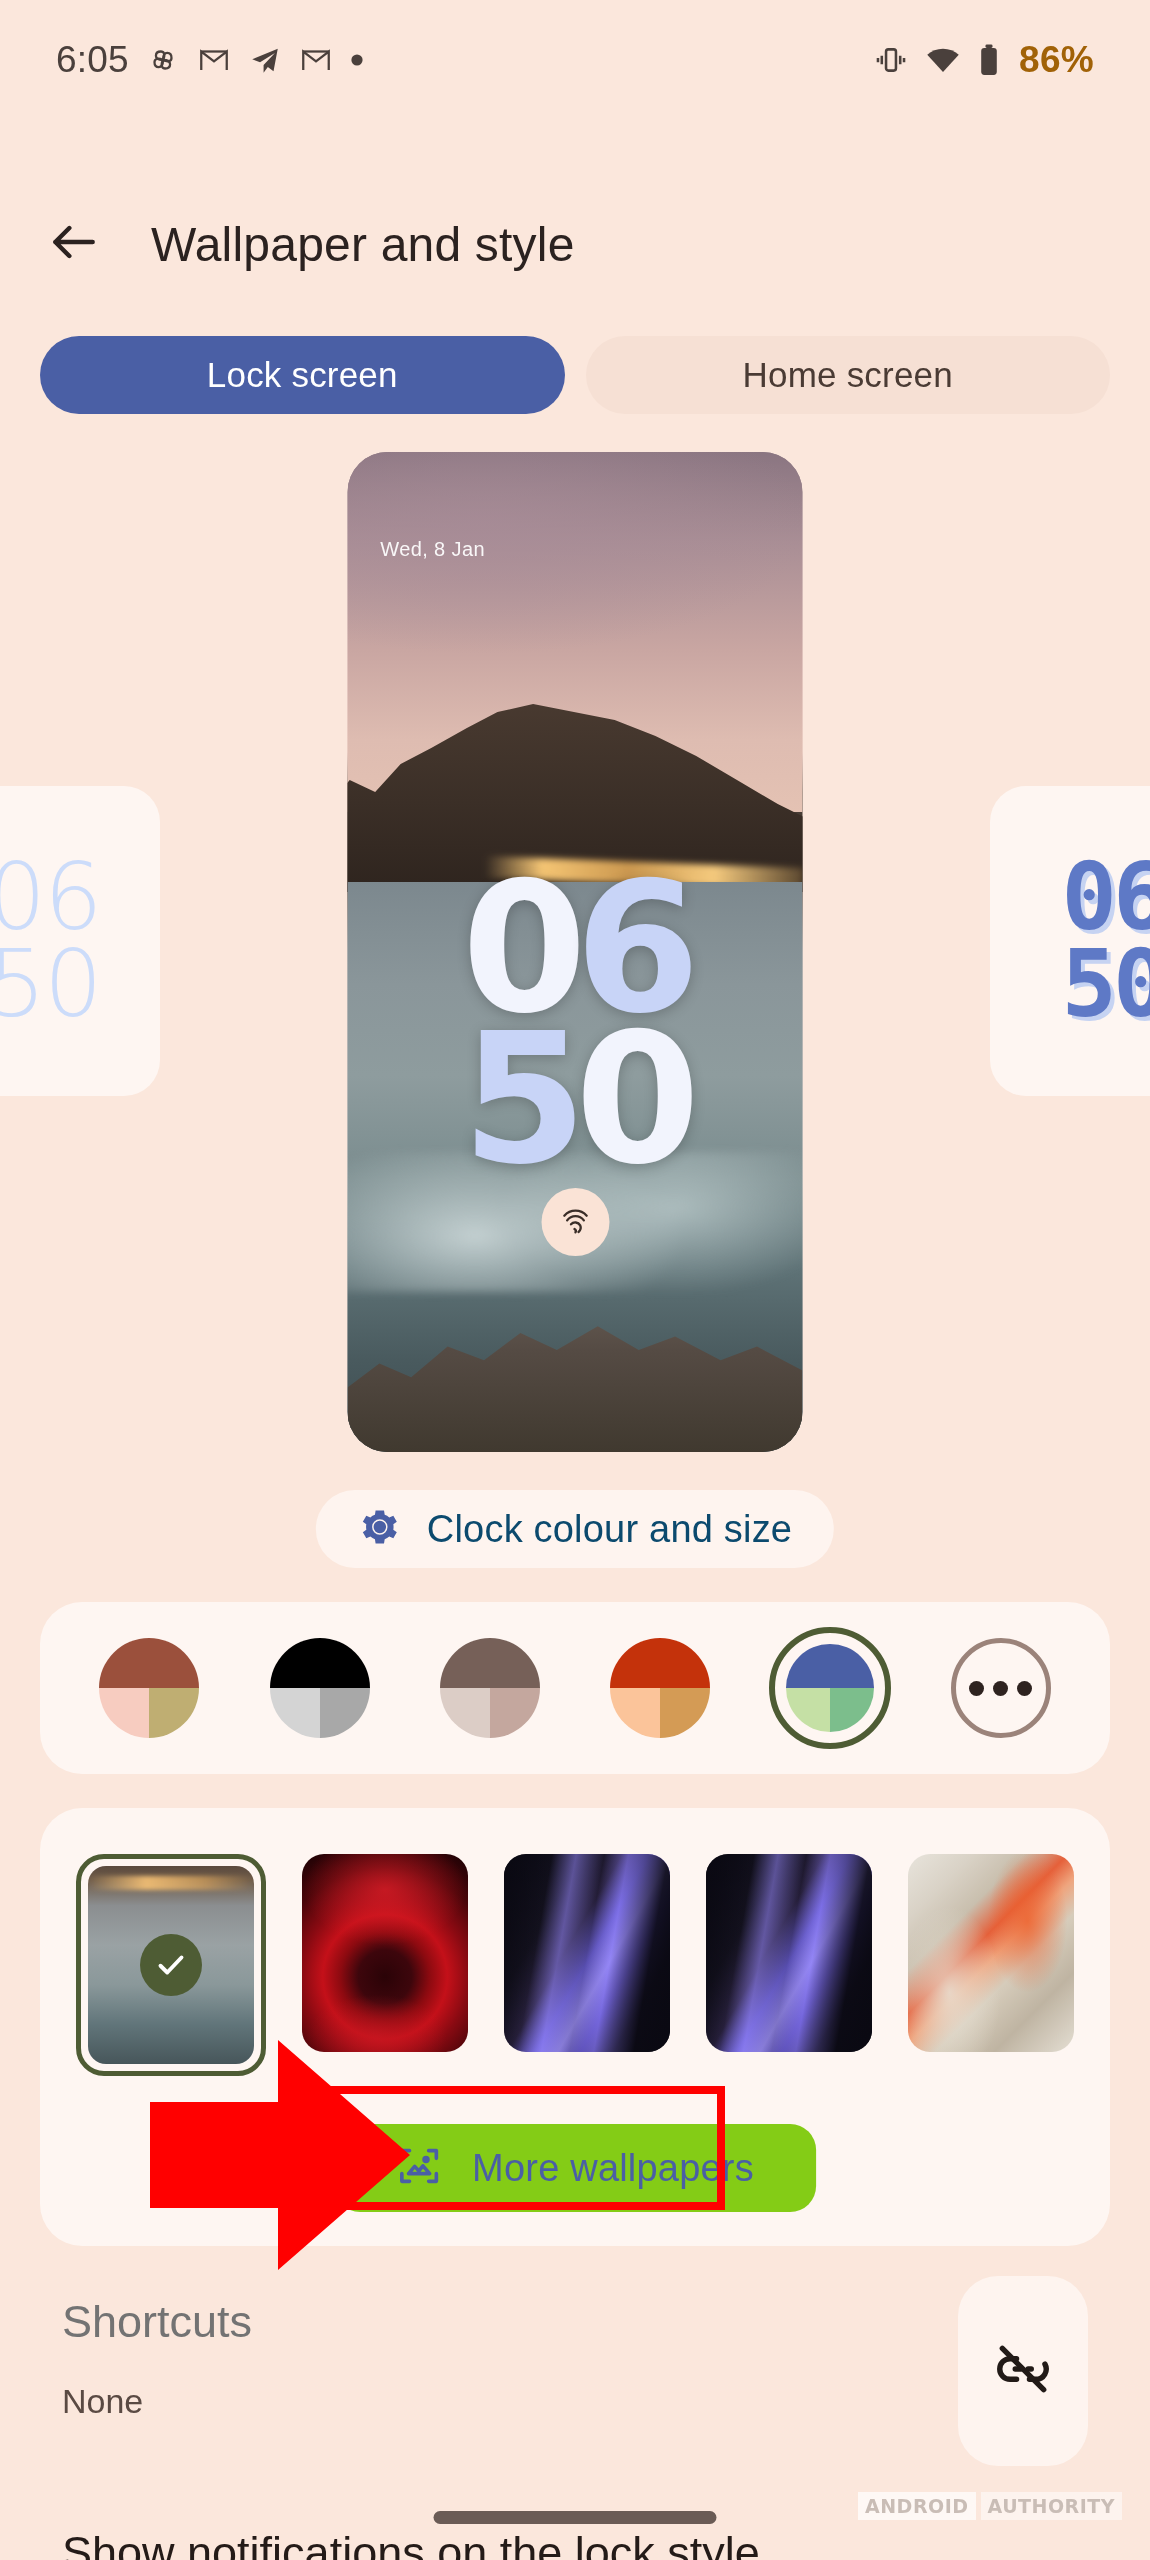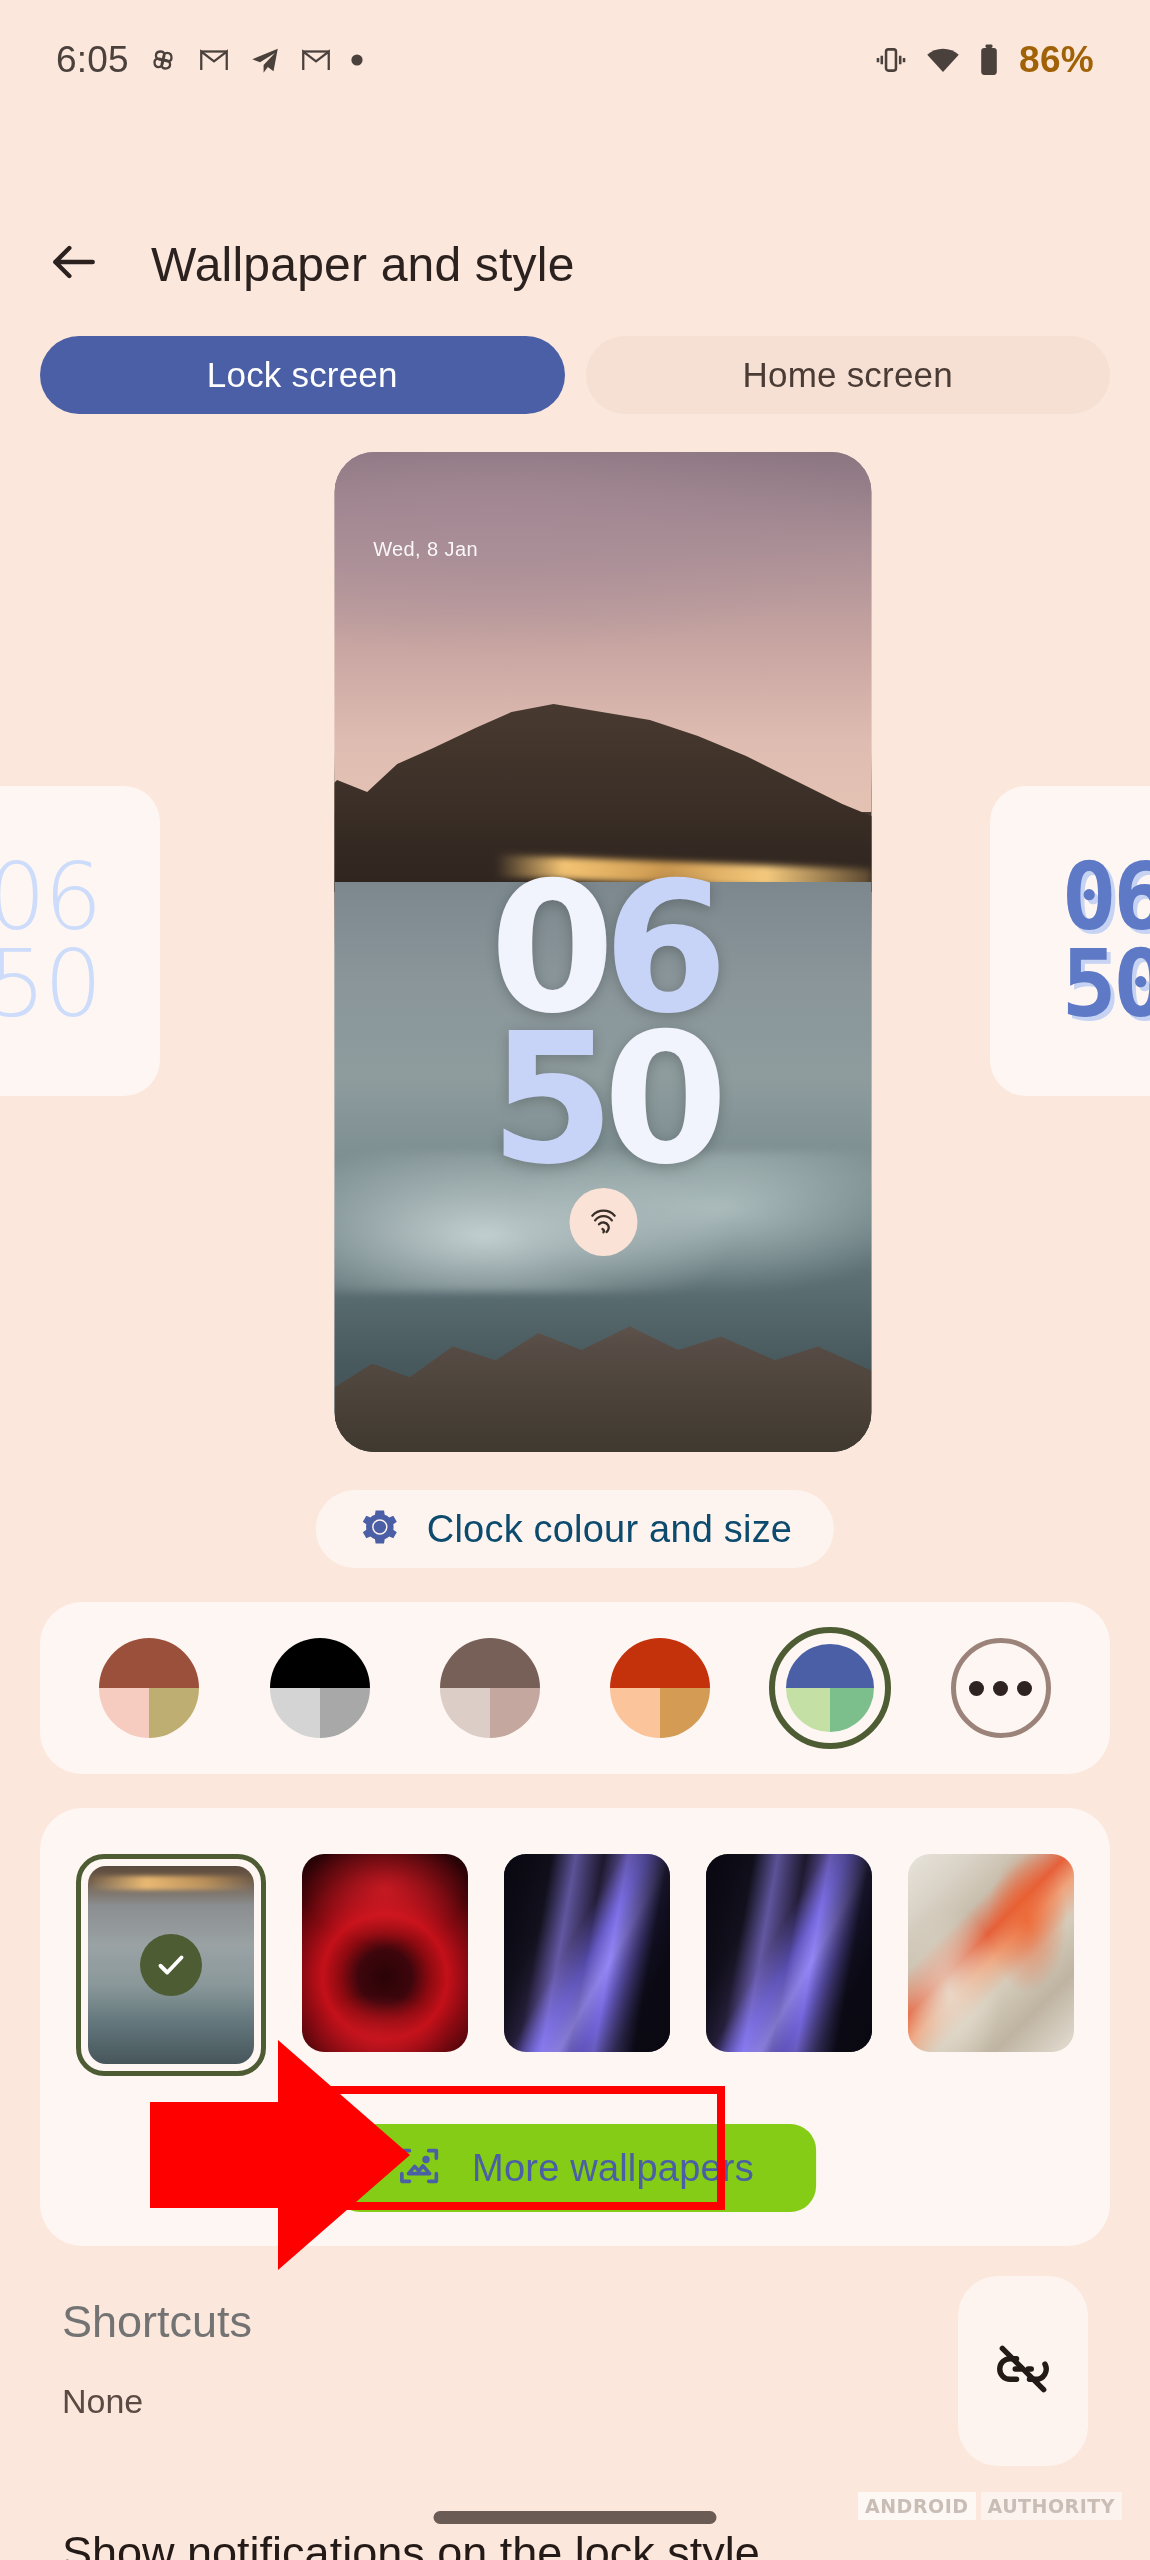--- a/index.html
+++ b/index.html
@@ -18,21 +18,21 @@
     padding:0 56px;
   }
   .sb-left{ display:flex; align-items:center; gap:17px; }
   .sb-time{ font-size:37px; color:#4A403C; letter-spacing:.2px; }
   .sb-right{ display:flex; align-items:center; gap:17px; }
   .sb-batt{ font-size:37px; color:#a16207; font-weight:700; letter-spacing:.3px; margin-left:2px;}
   .ic{ display:inline-block; line-height:0; }
 
   
   .header{
-    position:absolute; top:209px; left:0; width:1084px; height:110px;
+    position:absolute; top:189px; left:0; width:1084px; height:110px;
     display:flex; align-items:center;
   }
   .back-btn{ width:92px; height:92px; margin-left:28px; display:flex; align-items:center; justify-content:center; border-radius:50%; }
   .page-title{ font-size:48px; color:#2B2220; margin-left:31px; letter-spacing:.2px; }
 
   
   .tabs{
     position:absolute; top:336px; left:40px;
     width:1070px; height:78px;
     display:flex; gap:21px;
@@ -64,28 +64,27 @@
     padding-left:28px;
   }
   .peek-clock.seg{
     font-size:92px; color:#5E79C6; font-weight:700;
     font-family:"DejaVu Sans Mono", monospace; letter-spacing:-4px;
     padding-right:14px; text-shadow:4px 4px 0 #C6D3F2;
   }
 
   .phone{
     position:absolute; left:50%; transform:translateX(-50%);
-    top:0; width:537px; height:1000px;
+    top:0; width:455px; height:1000px;
     border-radius:40px; overflow:hidden;
     background:linear-gradient(180deg,
       #8C7A84 0%, #B39AA0 10%, #D8B4B0 22%, #E2BDB4 30%,
       #4B4038 34%, #3A3029 44%,
       #7E8A90 50%, #8C979C 62%, #93A0A4 72%,
       #6F8084 82%, #55646A 90%, #3F4A4E 100%);
-    margin-left:28px;
   }
   .ph-sky{
     position:absolute; top:0; left:0; width:100%; height:36%;
     background:
       radial-gradient(ellipse 120% 60% at 30% 20%, rgba(168,140,152,.65) 0%, rgba(168,140,152,0) 60%),
       linear-gradient(180deg,#8A7581 0%, #A98E95 25%, #C9A6A2 55%, #DEBCB1 80%, #E4C2B3 100%);
   }
   .ph-mtn{
     position:absolute; top:24%; left:-4%; width:112%; height:20%;
     background:linear-gradient(180deg,#4A3B31 0%, #3B2F27 55%, #2E241E 100%);

